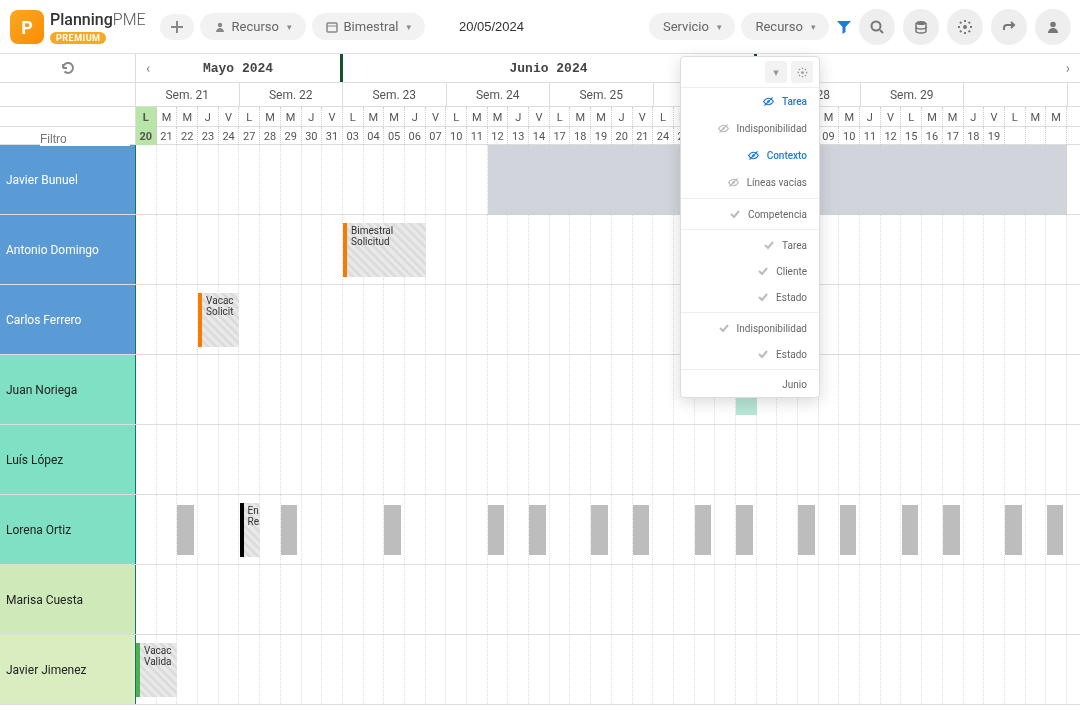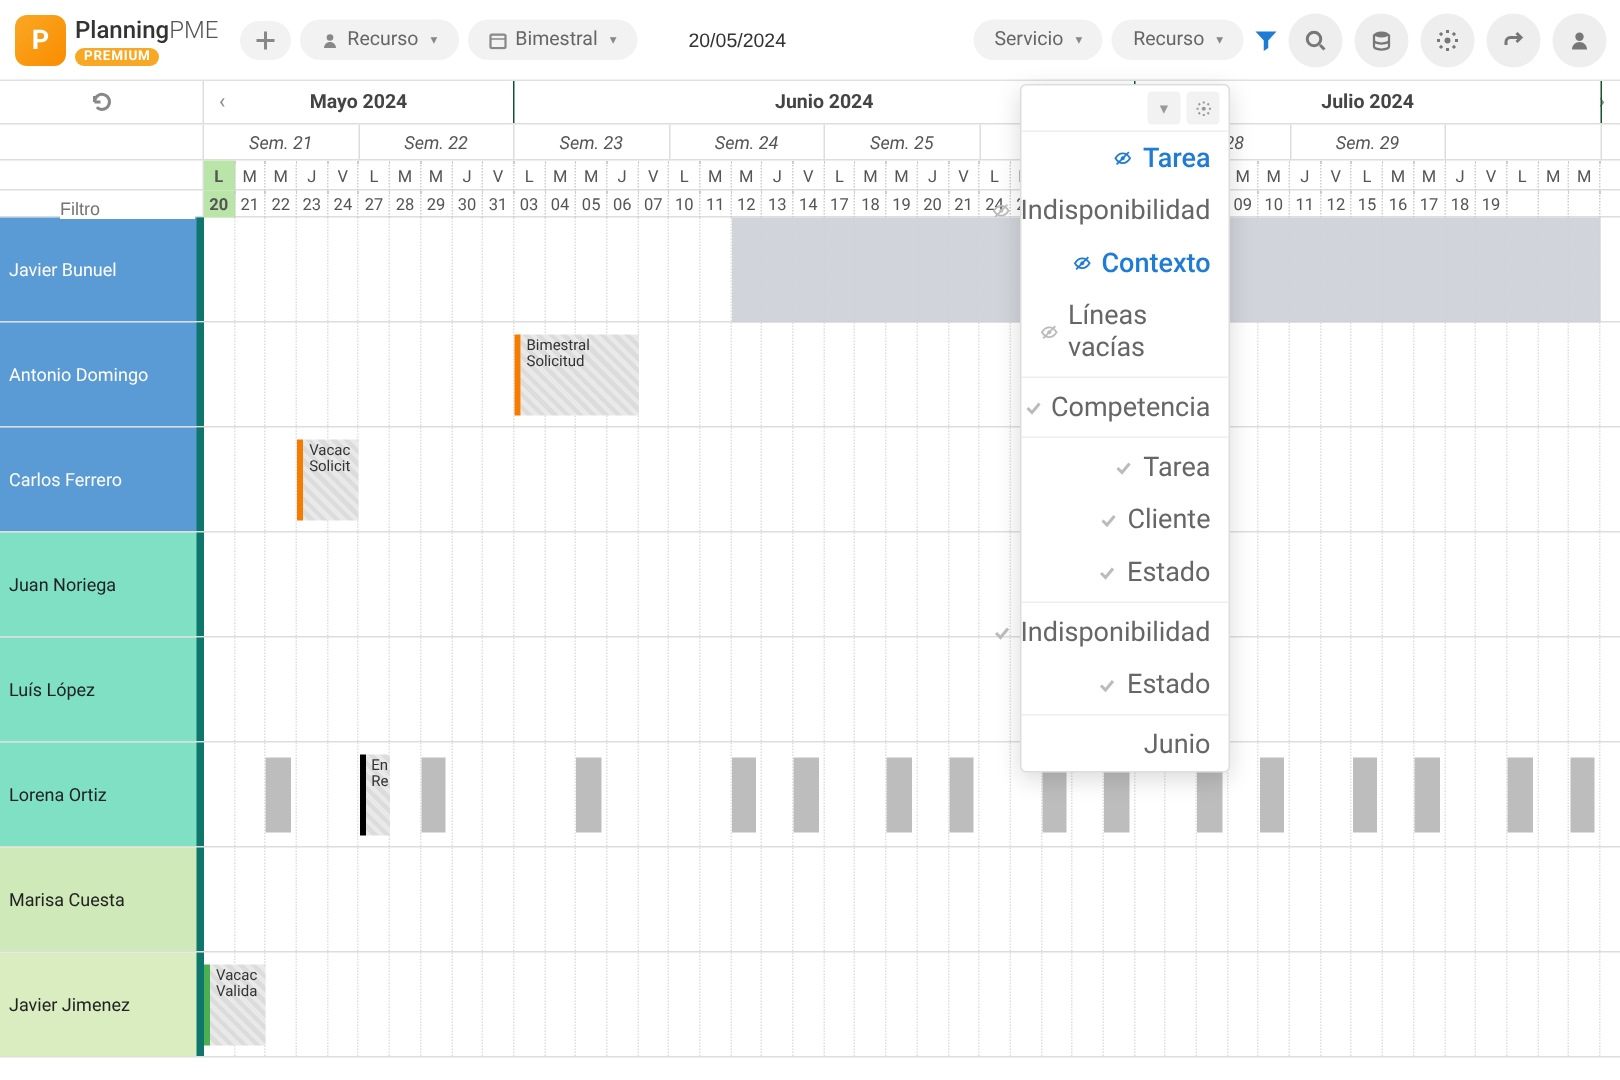--- a/index.html
+++ b/index.html
@@ -18,56 +18,56 @@
 .tbtn .chev { font-size:9px; color:#888; margin-left:2px; }
 .dateinput { background:#fff; border:none; font-size:13px; color:#333; padding:6px 8px;margin-left:20px; }
 .filter-btn { width:32px; height:32px; display:flex; align-items:center; justify-content:center; cursor:pointer; }
 .right-icons { margin-left:auto; display:flex; gap:8px; }
 .circ-icon { width:36px; height:36px; background:#eee; border-radius:50%; display:flex; align-items:center; justify-content:center; color:#777; cursor:pointer; }
 
 
 .hdr-row { display:flex; border-bottom:1px solid #ddd; }
 .left-gutter { width:136px; flex:none; border-right:1px solid #ddd; display:flex; align-items:center; justify-content:center; }
 .refresh-gutter { height:28px; }
-.month-cell { border-right:1px solid #14532d; text-align:right; font-size:13px; font-weight:bold; color:#444; display:flex; align-items:center; justify-content:center; position:relative; height:28px; }
+.month-cell { border-right:3px solid #14532d; text-align:right; font-size:13px; font-weight:bold; color:#444; display:flex; align-items:center; justify-content:center; position:relative; height:28px;font-family:Liberation Mono, monospace; }
 .nav-chev { position:absolute; top:50%; transform:translateY(-50%); color:#888; font-size:14px; cursor:pointer; }
 
 
 .week-cell { border-right:1px solid #ddd; text-align:center; font-size:12px; color:#555; display:flex; align-items:center; justify-content:center; height:24px; }
 
 
 .day-cell { width:20.7px; flex:none; text-align:center; font-size:11px; color:#555; border-right:1px dotted #ccc; height:20px; display:flex; align-items:center; justify-content:center; }
 .day-cell.today { background:#b9e5a8; font-weight:bold; }
 .daynum-row .day-cell { height:18px; }
 
 
 .grid-body { position:relative; }
 .resource-row { display:flex; height:70px; border-bottom:1px solid #ddd; position:relative; }
-.resource-name { width:136px; flex:none; display:flex; align-items:center; padding:0 6px; font-size:12px; color:#222; border-right:5px solid #0f766e; }
+.resource-name { width:136px; flex:none; display:flex; align-items:center; padding:0 6px; font-size:12px; color:#222; border-right:1px solid #0f766e; }
 .grid-cells { flex:1; position:relative; display:flex; }
 .col { width:20.7px; flex:none; border-right:1px dotted #ddd; }
 .col.shade { background:#e8e8e8; }
 
 
 .rc-blue { background:#5a9bd5; color:#fff; }
 .rc-teal { background:#7fe0c3; }
 .rc-lgreen { background:#cfe9b9; }
 .rc-pgreen { background:#d9edc0; }
 
 
 .halfbar { position:absolute; top:10px; height:50px; background:#bdbdbd; }
 
 
 .task { position:absolute; top:8px; height:54px; font-size:10px; color:#333; overflow:hidden; padding:2px 4px; border-left:4px solid; background:repeating-linear-gradient(45deg,#e9e9e9,#e9e9e9 3px,#dcdcdc 3px,#dcdcdc 6px); }
 
 
 .dropdown { position:absolute; top:56px; left:680px; width:140px; background:#fff; border:1px solid #ddd; border-radius:4px; box-shadow:0 4px 16px rgba(0,0,0,0.15); z-index:100; }
 .dd-head { display:flex; justify-content:flex-end; gap:4px; padding:4px 6px; border-bottom:1px solid #eee; }
 .dd-head .mini { width:22px; height:22px; background:#f2f2f2; border-radius:3px; display:flex; align-items:center; justify-content:center; color:#999; cursor:pointer; font-size:11px; }
-.dd-item { display:flex; align-items:center; justify-content:flex-end; gap:6px; padding:7px 12px; font-size:18px; color:#666; cursor:pointer; }
+.dd-item { display:flex; align-items:center; justify-content:flex-end; gap:6px; padding:7px 12px; font-size:10px; color:#666; cursor:pointer; }
 .dd-item.active { color:#1e7bd6; font-weight:500; }
 .dd-sep { border-top:1px solid #eee; margin:2px 0; }
 .dd-ico { width:14px; display:inline-flex; justify-content:center; font-size:12px; }
 
 svg { display:block; }
 </style>
 </head>
 <body>
 
 <div class="toolbar">
@@ -151,27 +151,26 @@
   <div class="left-gutter refresh-gutter" style="height:28px;">
     <svg width="16" height="16" viewBox="0 0 16 16" style="cursor:pointer">
         <path d="M3 8a5 5 0 1 1 1.5 3.5M3 8V4M3 8h4" fill="none" stroke="#888" stroke-width="2"></path>
       </svg>
   </div>
   <div id="months-container" style="display:flex;flex:1;position:relative;">
     <span class="nav-chev" style="left:10px">‹</span>
     <span class="nav-chev" style="right:10px">›</span>
   <div class="month-cell" style="width: 207px;">Mayo 2024</div>
       <div class="month-cell" style="width: 414px;">Junio 2024</div>
-      <div class="month-cell" style="width: 310.5px;">Julio 2024</div>
     </div>
 </div>
 
 <div class="hdr-row" style="height:24px;">
   <div class="left-gutter" style="height:24px;"></div>
-  <div id="weeks-container" style="display:flex;flex:1;font-style:italic;">
+  <div id="weeks-container" style="display:flex;flex:1;">
       <div class="week-cell" style="width: 103.5px;">Sem. 21</div>
       <div class="week-cell" style="width: 103.5px;">Sem. 22</div>
       <div class="week-cell" style="width: 103.5px;">Sem. 23</div>
       <div class="week-cell" style="width: 103.5px;">Sem. 24</div>
       <div class="week-cell" style="width: 103.5px;">Sem. 25</div>
       <div class="week-cell" style="width: 103.5px;">Sem. 27</div>
       <div class="week-cell" style="width: 103.5px;">Sem. 28</div>
       <div class="week-cell" style="width: 103.5px;">Sem. 29</div>
       <div class="week-cell" style="width: 103.5px;"></div>
     </div>

